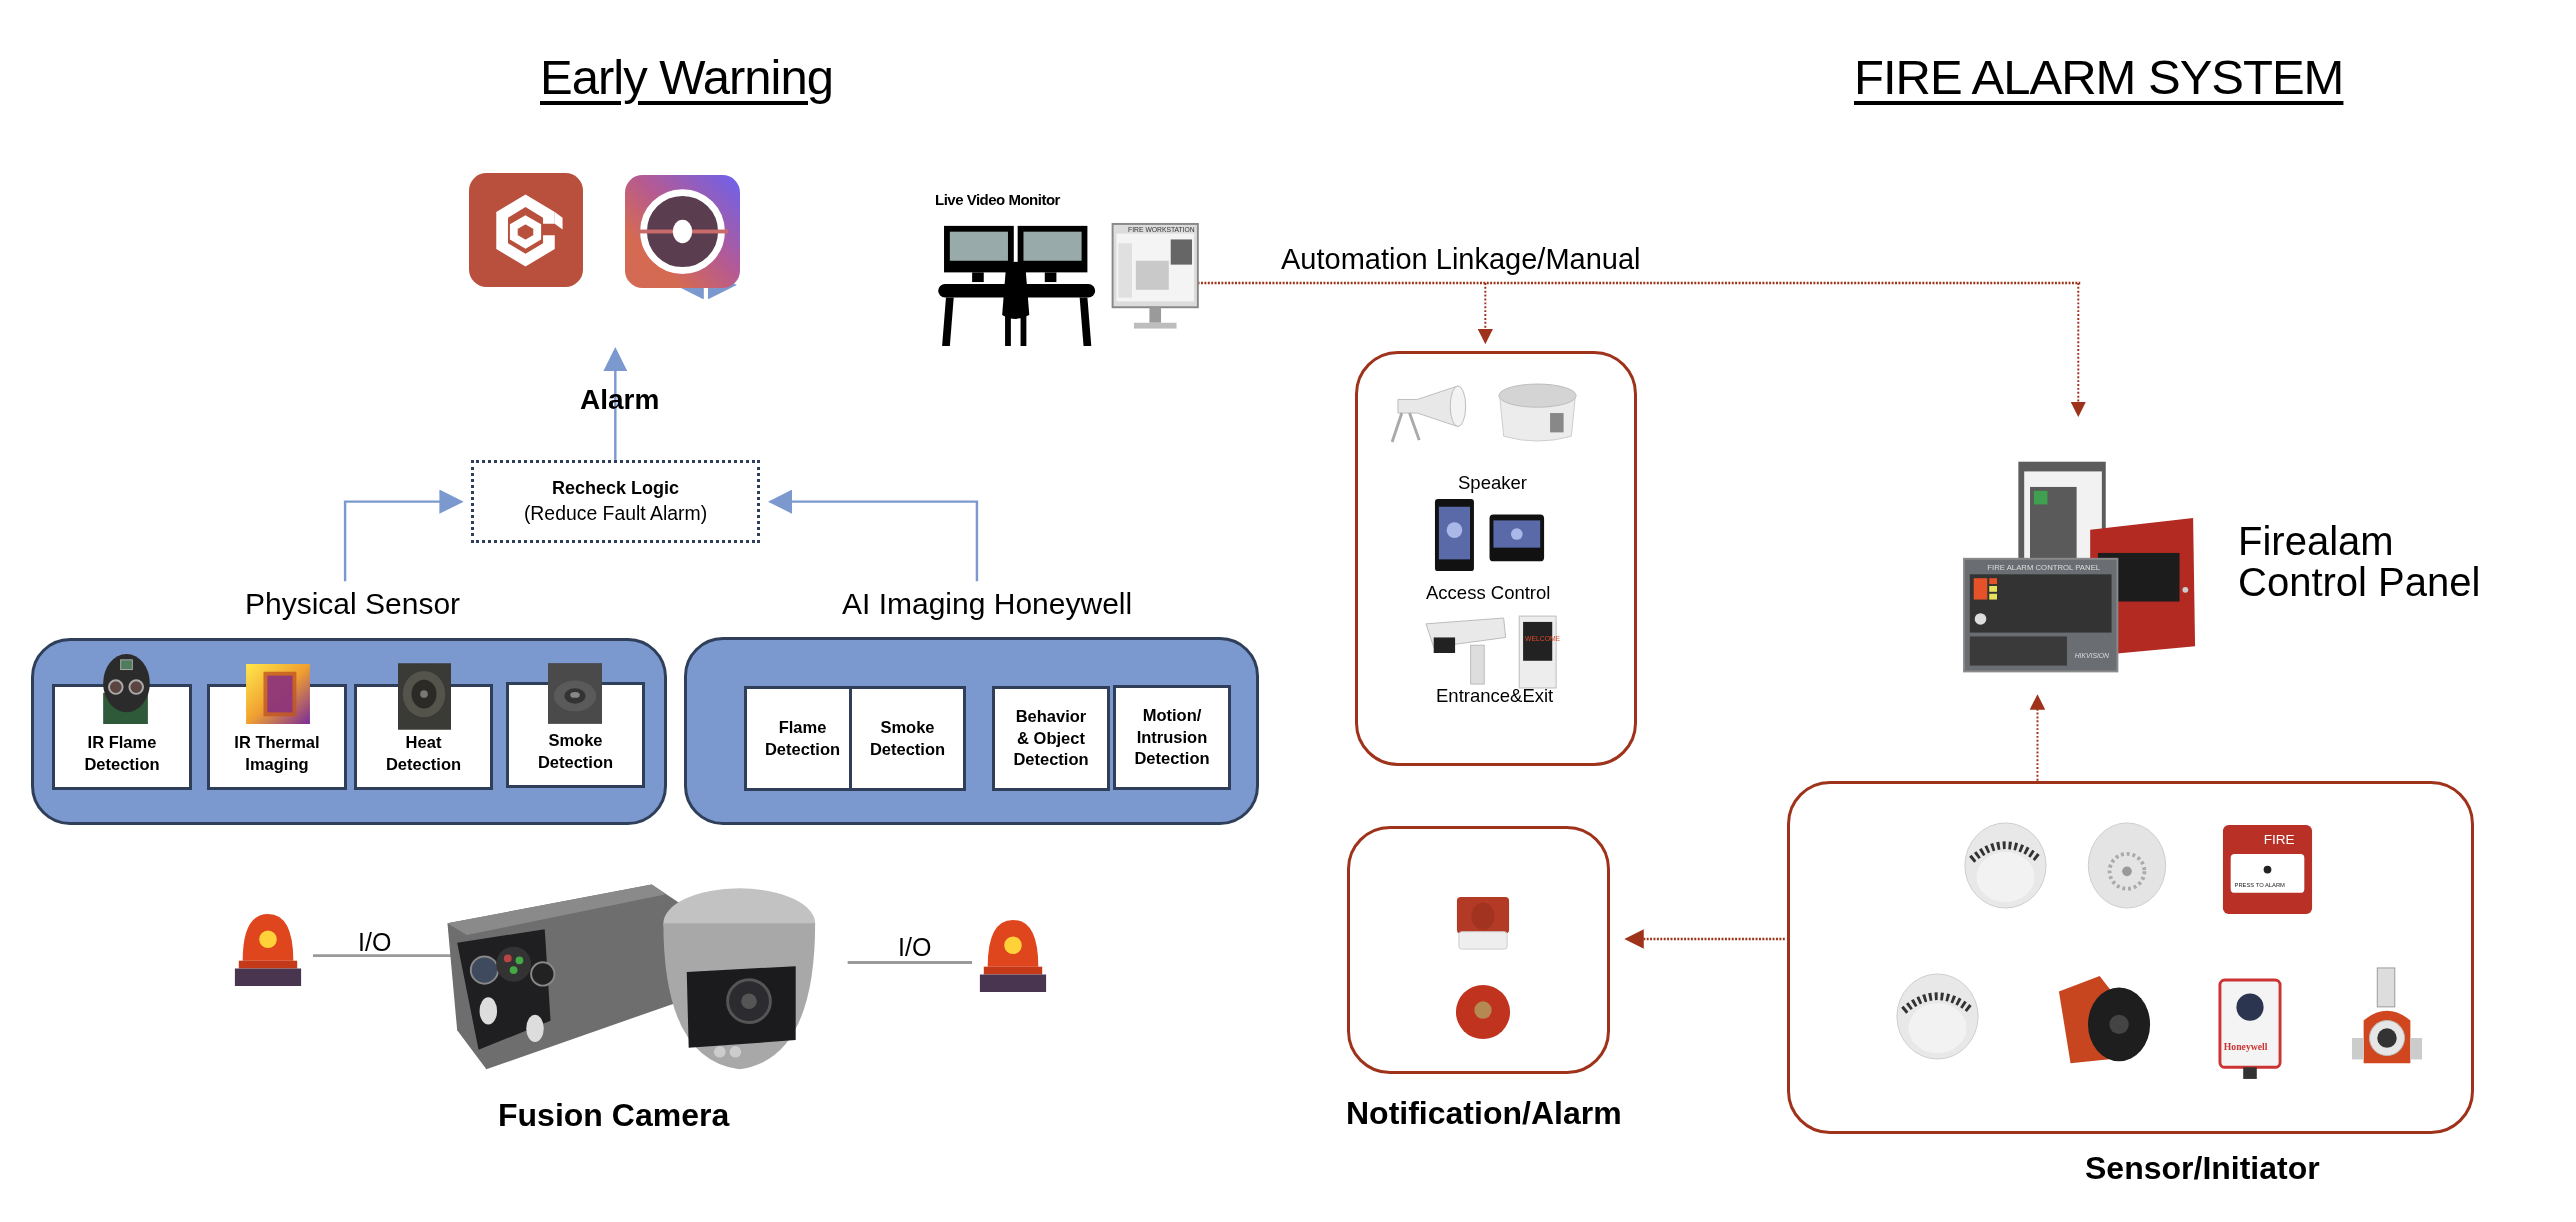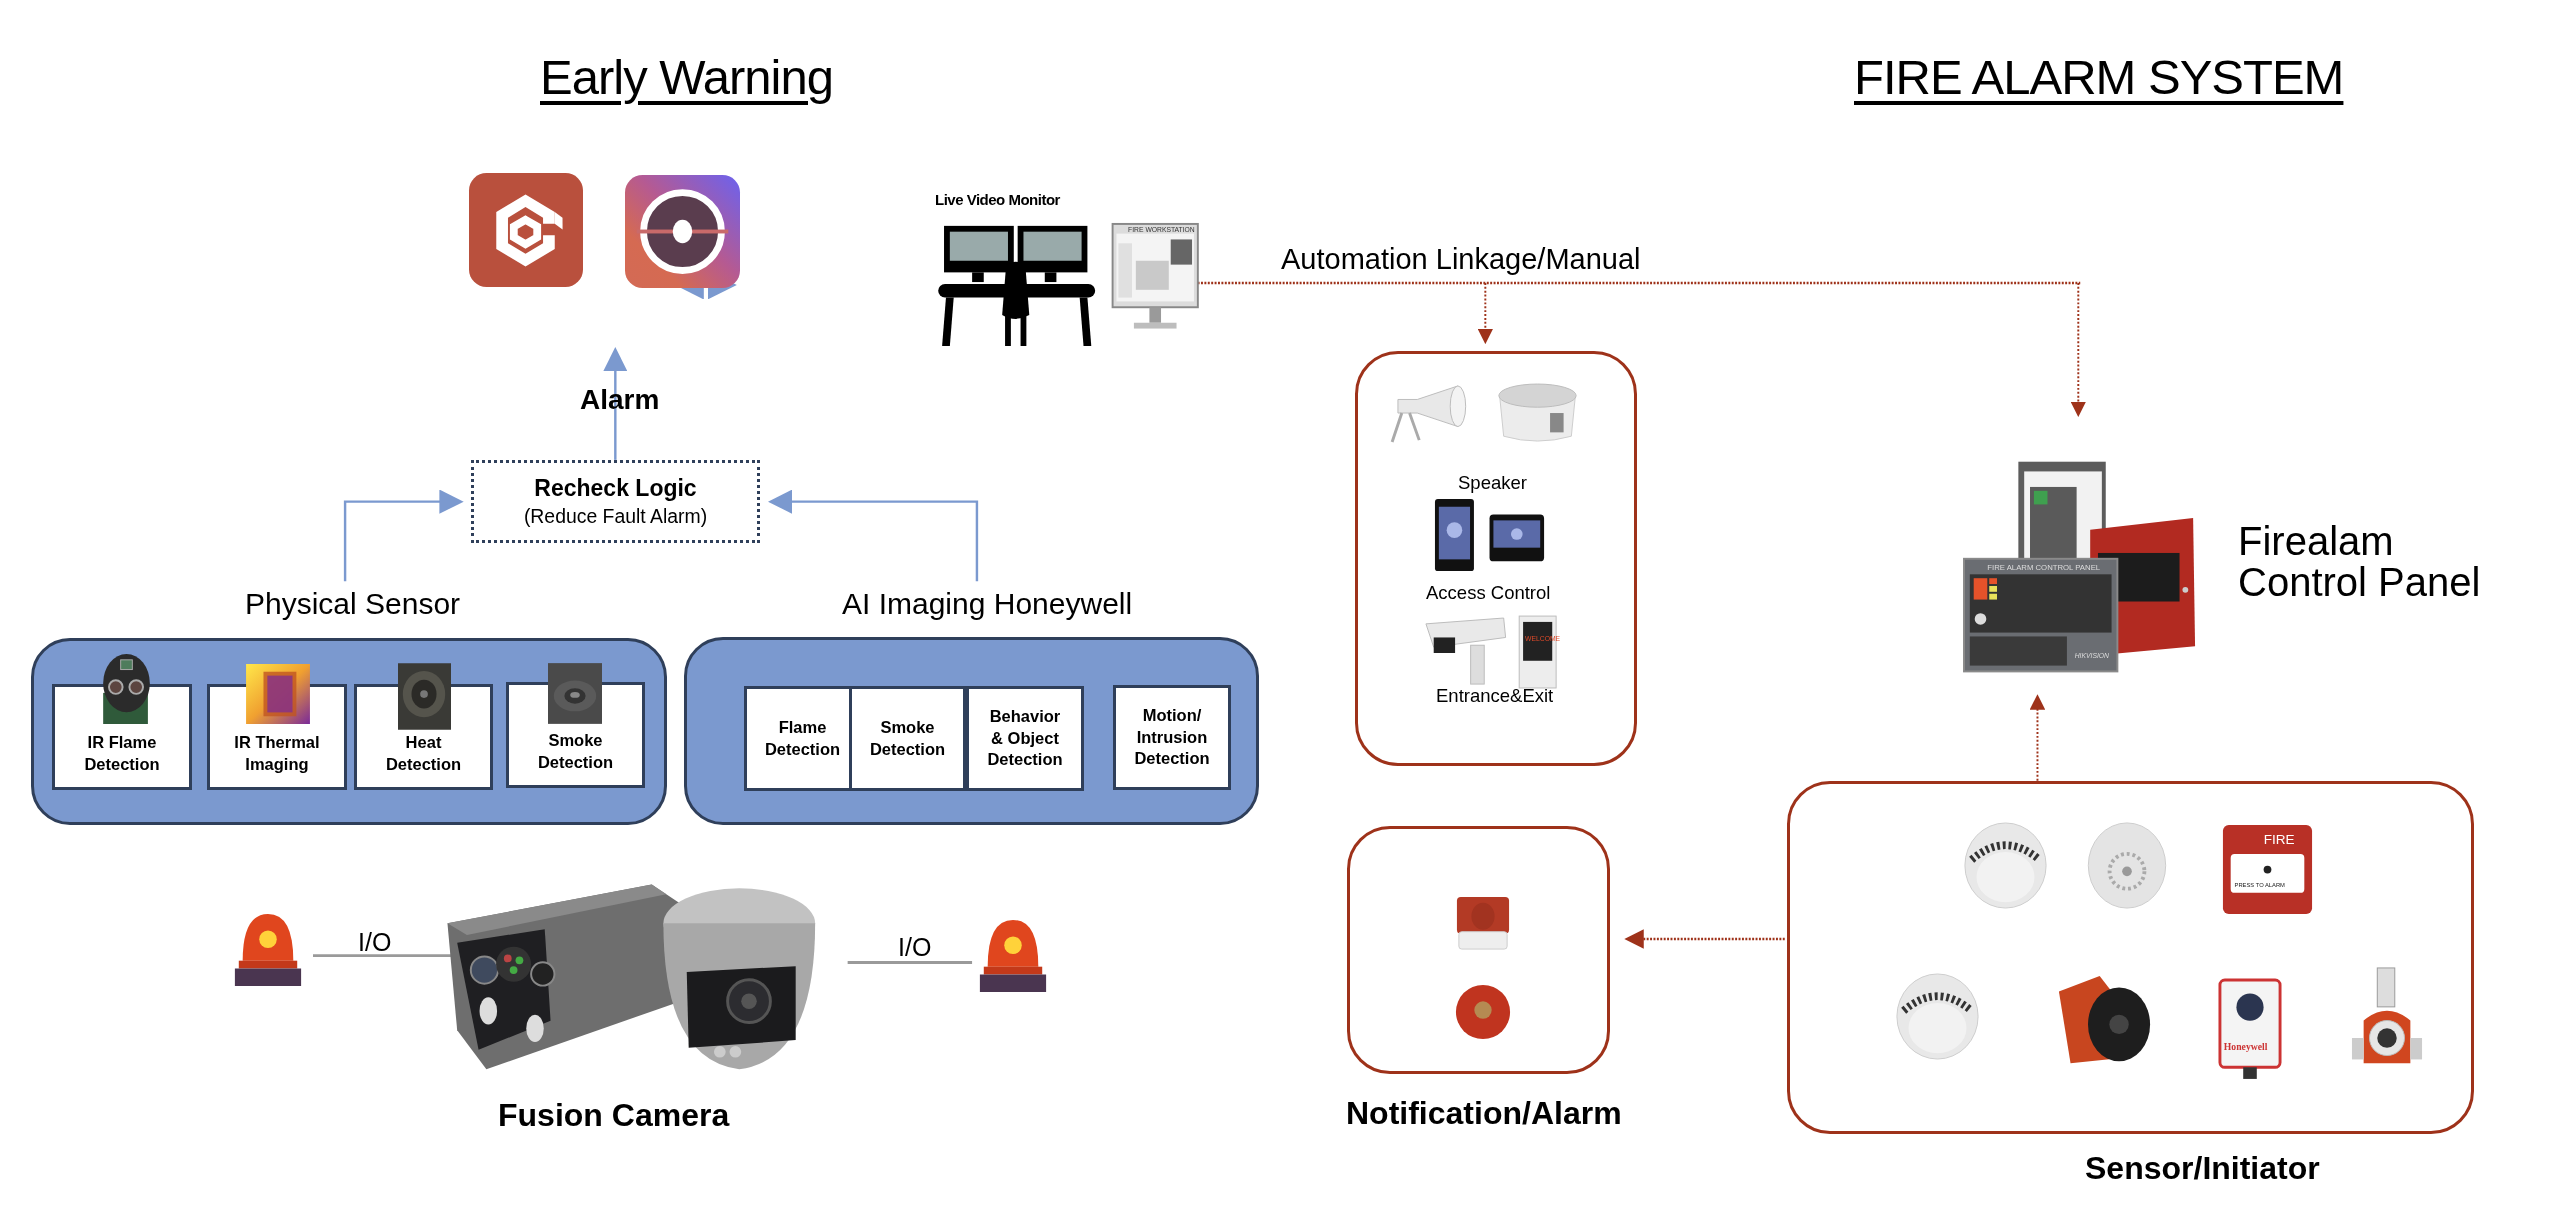--- a/index.html
+++ b/index.html
@@ -20,21 +20,21 @@
   .card { background:#ffffff; border:3.9px solid #2f3f5a; box-sizing:border-box;
           display:flex; flex-direction:column; align-items:center; justify-content:center;
           font-weight:bold; font-size:16.5px; text-align:center; line-height:21.4px; }
   .card .txt { padding-top:33px; }
   .card.ai .txt { padding-top:0; }
   .thumb { position:absolute; }
   
   .redbox { border:3.9px solid #9e321a; border-radius:43px; box-sizing:border-box; background:#fff; }
   .recheck { border:3.9px dotted #2f3f5a; box-sizing:border-box; background:#fff;
              display:flex; flex-direction:column; align-items:center; justify-content:center; }
-  .recheck .h { font-weight:bold; font-size:23px; }
+  .recheck .h { font-weight:bold; font-size:18px; }
   .recheck .s { font-size:19.4px; margin-top:3.9px; }
   .small-lbl { font-size:18.5px; white-space:nowrap; text-align:center; }
   .bold-lbl { font-size:32px; font-weight:bold; white-space:nowrap; }
 </style>
 </head>
 <body>
 
 <div class="abs title" style="left:540px; top:49px;">Early Warning</div>
 <div class="abs title" style="left:1854px; top:49px;">FIRE ALARM SYSTEM</div>
 
@@ -189,21 +189,21 @@
       <div>Flame</div>
       <div>Detection</div>
     </div>
 </div>
 <div class="abs card ai" style="left:849px; top:686px; width:117px; height:105px;">
   <div class="txt">
       <div>Smoke</div>
       <div>Detection</div>
     </div>
 </div>
-<div class="abs card ai" style="left:966px; top:686px; width:118px; height:105px;">
+<div class="abs card ai" style="left:992px; top:686px; width:118px; height:105px;">
   <div class="txt">
       <div>Behavior</div>
       <div>&amp; Object</div>
       <div>Detection</div>
     </div>
 </div>
 <div class="abs card ai" style="left:1113px; top:685px; width:118px; height:105px;">
   <div class="txt">
       <div>Motion/</div>
       <div>Intrusion</div>

